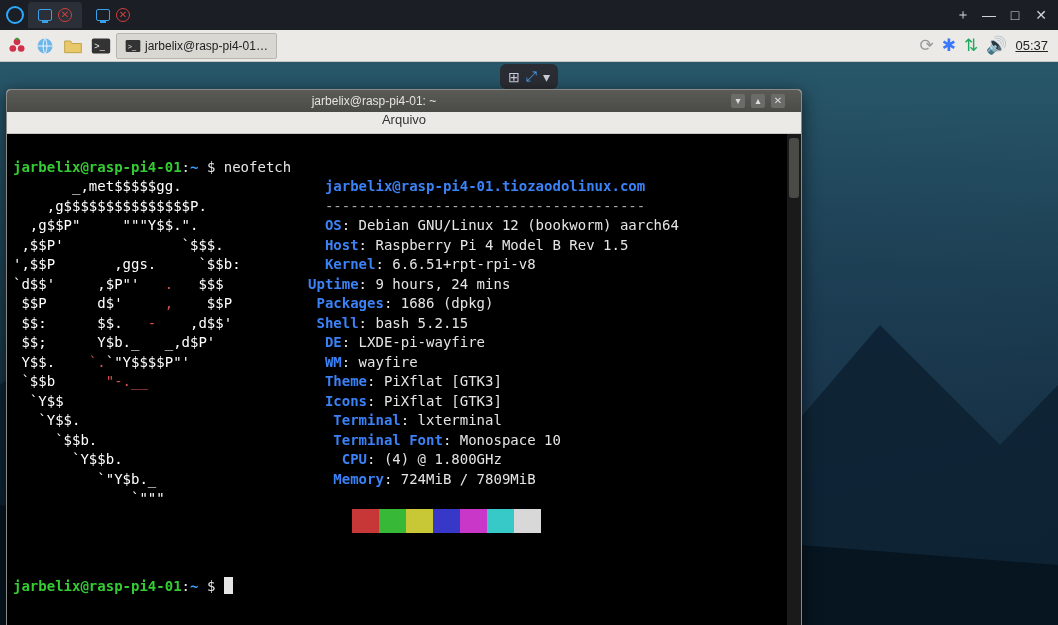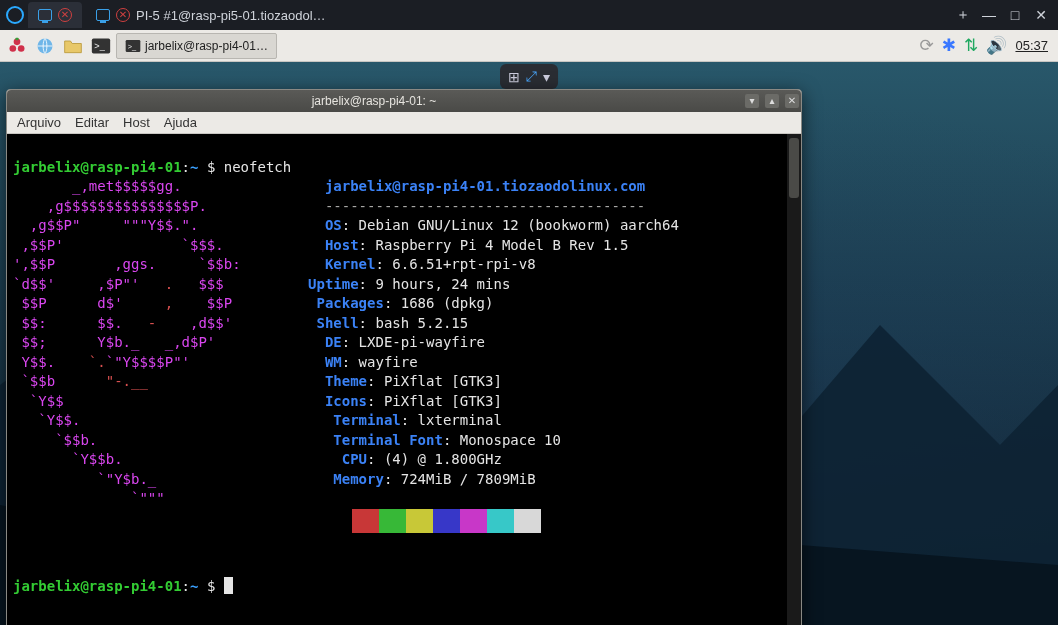--- a/index.html
+++ b/index.html
@@ -67,59 +67,58 @@
   
   .termwin {
     position:absolute; top:59px; left:6px; width:796px;
     background:#dedcd8; border:1px solid #8a8984; border-radius:4px;
     box-shadow:0 4px 18px rgba(0,0,0,.6);
     display:flex; flex-direction:column;
   }
   .termwin .titlebar{
     height:22px; background:linear-gradient(#5a5a57,#4a4a47);
     color:#e6e4df; font-size:12px; display:flex; align-items:center;
-    padding:0 2px; gap:6px; border-radius:4px 4px 0 0;
+    padding:0 16px; gap:6px; border-radius:4px 4px 0 0;
   }
   .termwin .titlebar .ttl{flex:1;text-align:center;}
   .termwin .titlebar .tb-btn{width:14px;height:14px;border-radius:2px;background:#6b6b67;color:#ddd;font-size:10px;line-height:14px;text-align:center;cursor:pointer;}
   .termwin .menubar{
     height:22px; background:#eceae6; font-size:13px; display:flex; gap:14px;
-    align-items:center; padding:0 10px; color:#333; border-bottom:1px solid #c8c6c2;
+    align-items:center; padding:0 10px; color:#333; border-bottom:1px solid #c8c6c2;flex-direction:column;
   }
   .termwin .screen{
     background:#000; color:#ddd; font-family:"DejaVu Sans Mono",Menlo,Consolas,monospace;
     font-size:14px; line-height:19.5px; padding:4px 6px 8px 6px;
     white-space:pre; position:relative; min-height:460px;
   }
   .g{color:#33cc33;font-weight:bold;text-align:right;}
   .b{color:#3aa0ff;font-weight:bold;}
   .w{color:#e5e5e5;}
   .r{color:#3b82f6;font-weight:bold;}
-  .y{color:#d946ef;margin-top:48px;}
+  .y{color:#ffffff;margin-top:48px;}
   .dash{color:#a7a7a5;}
   .dot{color:#d85050;}
   .swatches{display:inline-flex;height:24px;}
   .swatches i{width:27px;height:24px;display:inline-block;}
   .cur{display:inline-block;width:9px;height:17px;background:#e5e5e5;vertical-align:-3px;}
   .scrollbar{position:absolute;right:0;top:0;bottom:0;width:14px;background:#1a1a1a;}
   .scrollbar .thumb{position:absolute;left:2px;right:2px;top:4px;height:60px;background:#4a4a47;border-radius:3px;}
 </style>
 </head>
 <body>
 
 <div class="remote-tabs">
   <span class="circle-icon"></span>
   <div class="tab active">
     <span class="monitor"></span>
     <span class="xred">✕</span>
   </div>
   <div class="tab">
     <span class="monitor"></span>
     <span class="xred">✕</span>
-    <span>PI-5 #1@rasp-pi5-01.tiozaodol…</span>
   </div>
   <div class="spacer"></div>
   <div class="winbtn">＋</div>
   <div class="winbtn">—</div>
   <div class="winbtn">□</div>
   <div class="winbtn">✕</div>
 </div>
 
 <div class="vnc">
 

